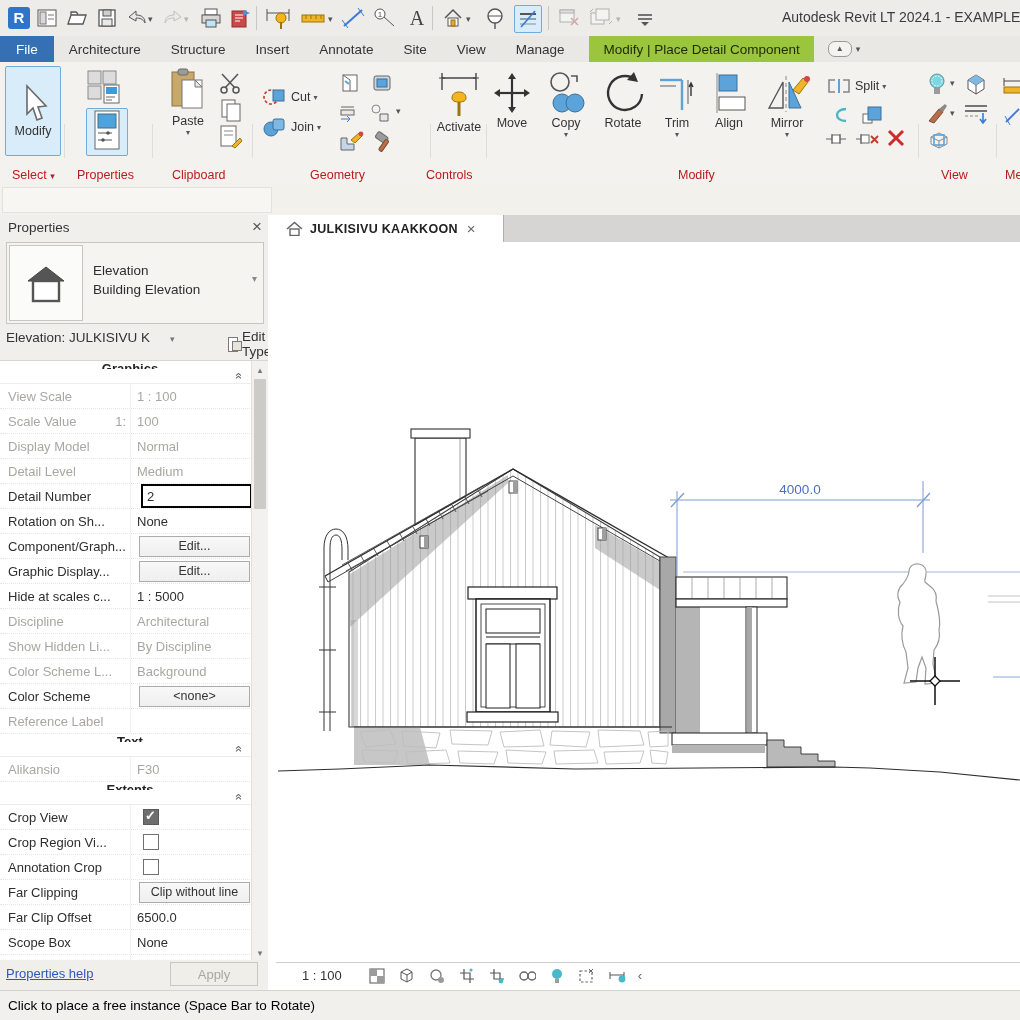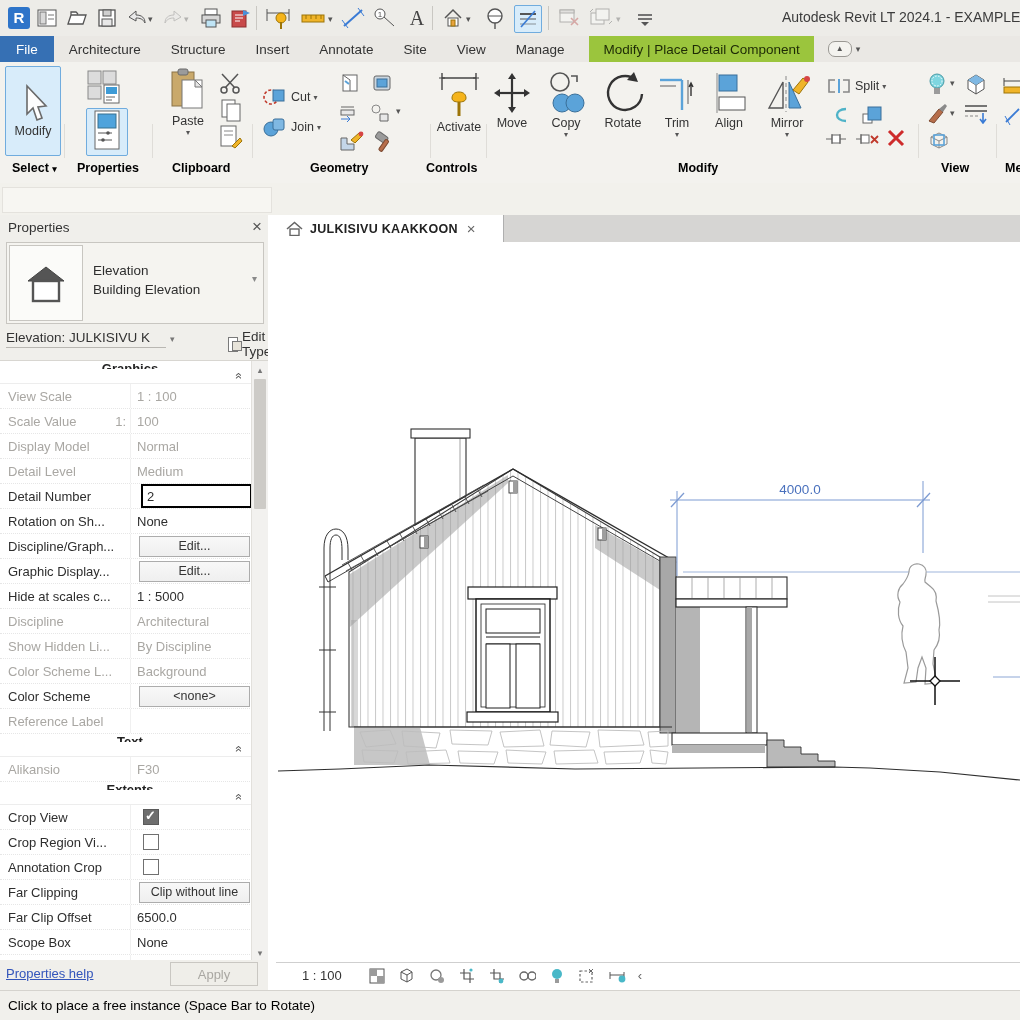--- a/index.html
+++ b/index.html
@@ -17,38 +17,38 @@
   
   #tabrow{left:0;top:36px;width:1020px;height:26px;background:#EAE8E4;display:flex;align-items:stretch;}
   .rtab{display:flex;align-items:center;padding:0 15px;font-size:13.5px;color:#333;}
   #tab-file{background:#3670B4;color:#fff;padding:0 16px;}
   #tab-ctx{background:#9BC53D;color:#1d2a06;margin-left:10px;padding:0 14px;}
   #ribbon-collapse{display:flex;align-items:center;margin-left:14px;gap:4px;}
   #ribbon-collapse .pill{border:1px solid #9a9893;border-radius:7px;padding:0 7px;font-size:8px;color:#555;background:#F4F3EF;height:14px;line-height:14px;}
   
   #ribbon{left:0;top:62px;width:1020px;height:96px;background:#F3F2EE;}
   #panel-labels{left:0;top:158px;width:1020px;height:25px;background:#F3F2EE;border-bottom:1px solid #DDDBD6;}
-  .pl{position:absolute;top:3px;font-size:12.5px;color:#000000;white-space:nowrap;font-weight:bold;}
+  .pl{position:absolute;top:10px;font-size:12.5px;color:#b91c1c;white-space:nowrap;}
   .vsep{position:absolute;top:62px;width:1px;height:120px;background:#DFDDD8;}
   .bigbtn{position:absolute;display:flex;flex-direction:column;align-items:center;font-size:12.5px;color:#333;}
   .sm-ic{position:absolute;display:flex;align-items:center;gap:3px;font-size:12.5px;color:#333;}
   
   #optionbar{left:0;top:183px;width:1020px;height:32px;background:#F2F1EC;border-bottom:1px solid #E0DED9;}
   #optionbar .inset{position:absolute;left:2px;top:4px;width:268px;height:24px;background:#F7F6F2;border:1px solid #E4E2DD;}
   
   #palette{left:0;top:215px;width:268px;height:775px;background:#F0EFEB;border-right:1px solid #CFCDC8;}
   #pal-header{position:absolute;left:0;top:0;width:268px;height:26px;}
   #pal-title{position:absolute;left:8px;top:5px;font-size:13.5px;color:#333;}
   #pal-close{position:absolute;right:6px;top:2px;font-size:17px;color:#555;}
   #typebox{position:absolute;left:6px;top:27px;width:256px;height:80px;background:#F5F4F0;border:1px solid #C8C6C1;}
   #type-img{position:absolute;left:2px;top:2px;width:72px;height:74px;background:#FBFBF9;border:1px solid #C8C6C1;display:flex;align-items:center;justify-content:center;}
   #type-text{position:absolute;left:86px;top:18px;line-height:19px;font-size:13.5px;color:#2e2e2e;}
   #type-dd{position:absolute;right:6px;top:30px;color:#8a8a8a;font-size:10px;}
   #selrow{position:absolute;left:0;top:110px;width:268px;height:32px;}
-  #inst-combo{position:absolute;left:6px;top:5px;width:160px;border-bottom:1px solid #B9B7B2;color:#333;font-size:13.5px;padding-bottom:2px;}
+  #inst-combo{position:absolute;left:6px;top:5px;width:160px;border-bottom:1px solid #B9B7B2;color:#333;font-size:13.5px;padding-bottom:15px;}
   #inst-dd{position:absolute;left:170px;top:9px;font-size:9px;color:#777;}
   #edit-type{position:absolute;left:188px;top:4px;display:flex;align-items:center;gap:4px;font-size:13.5px;color:#333;margin-left:40px;}
   .sq-ic{width:13px;height:13px;border:1px solid #7a7a7a;position:relative;background:#fff;}
   .sq-ic:before{content:"";position:absolute;left:3px;top:3px;width:8px;height:8px;border:1px solid #7a7a7a;background:#e8e4da;}
   #grid{position:absolute;left:0;top:145px;width:268px;height:600px;background:#fff;border-top:1px solid #D8D6D1;}
   #rows{position:absolute;left:0;top:0;width:252px;}
   .prow{position:relative;height:24px;border-bottom:1px dotted #E6E6E6;display:flex;align-items:center;background:#fff;}
   .prow .nm{width:122px;padding-left:8px;white-space:nowrap;overflow:hidden;font-size:13px;color:#2e2e2e;display:flex;}
   .prow .nm .l2{margin-left:auto;padding-right:4px;}
   .prow .val{flex:1;padding-left:6px;font-size:13px;color:#2e2e2e;white-space:nowrap;overflow:hidden;border-left:1px solid #F0F0F0;align-self:stretch;display:flex;align-items:center;}
@@ -603,21 +603,21 @@
             <span class="nm">Detail Number</span>
             <span class="val">
               <span class="gedit">2</span>
             </span>
           </div>
           <div class="prow text">
             <span class="nm">Rotation on Sh...</span>
             <span class="val">None</span>
           </div>
           <div class="prow button">
-            <span class="nm">Discipline/Graph...</span>
+            <span class="nm">Component/Graph...</span>
             <span class="val">
               <span class="gbtn">Edit...</span>
             </span>
           </div>
           <div class="prow button">
             <span class="nm">Graphic Display...</span>
             <span class="val">
               <span class="gbtn">Edit...</span>
             </span>
           </div>

